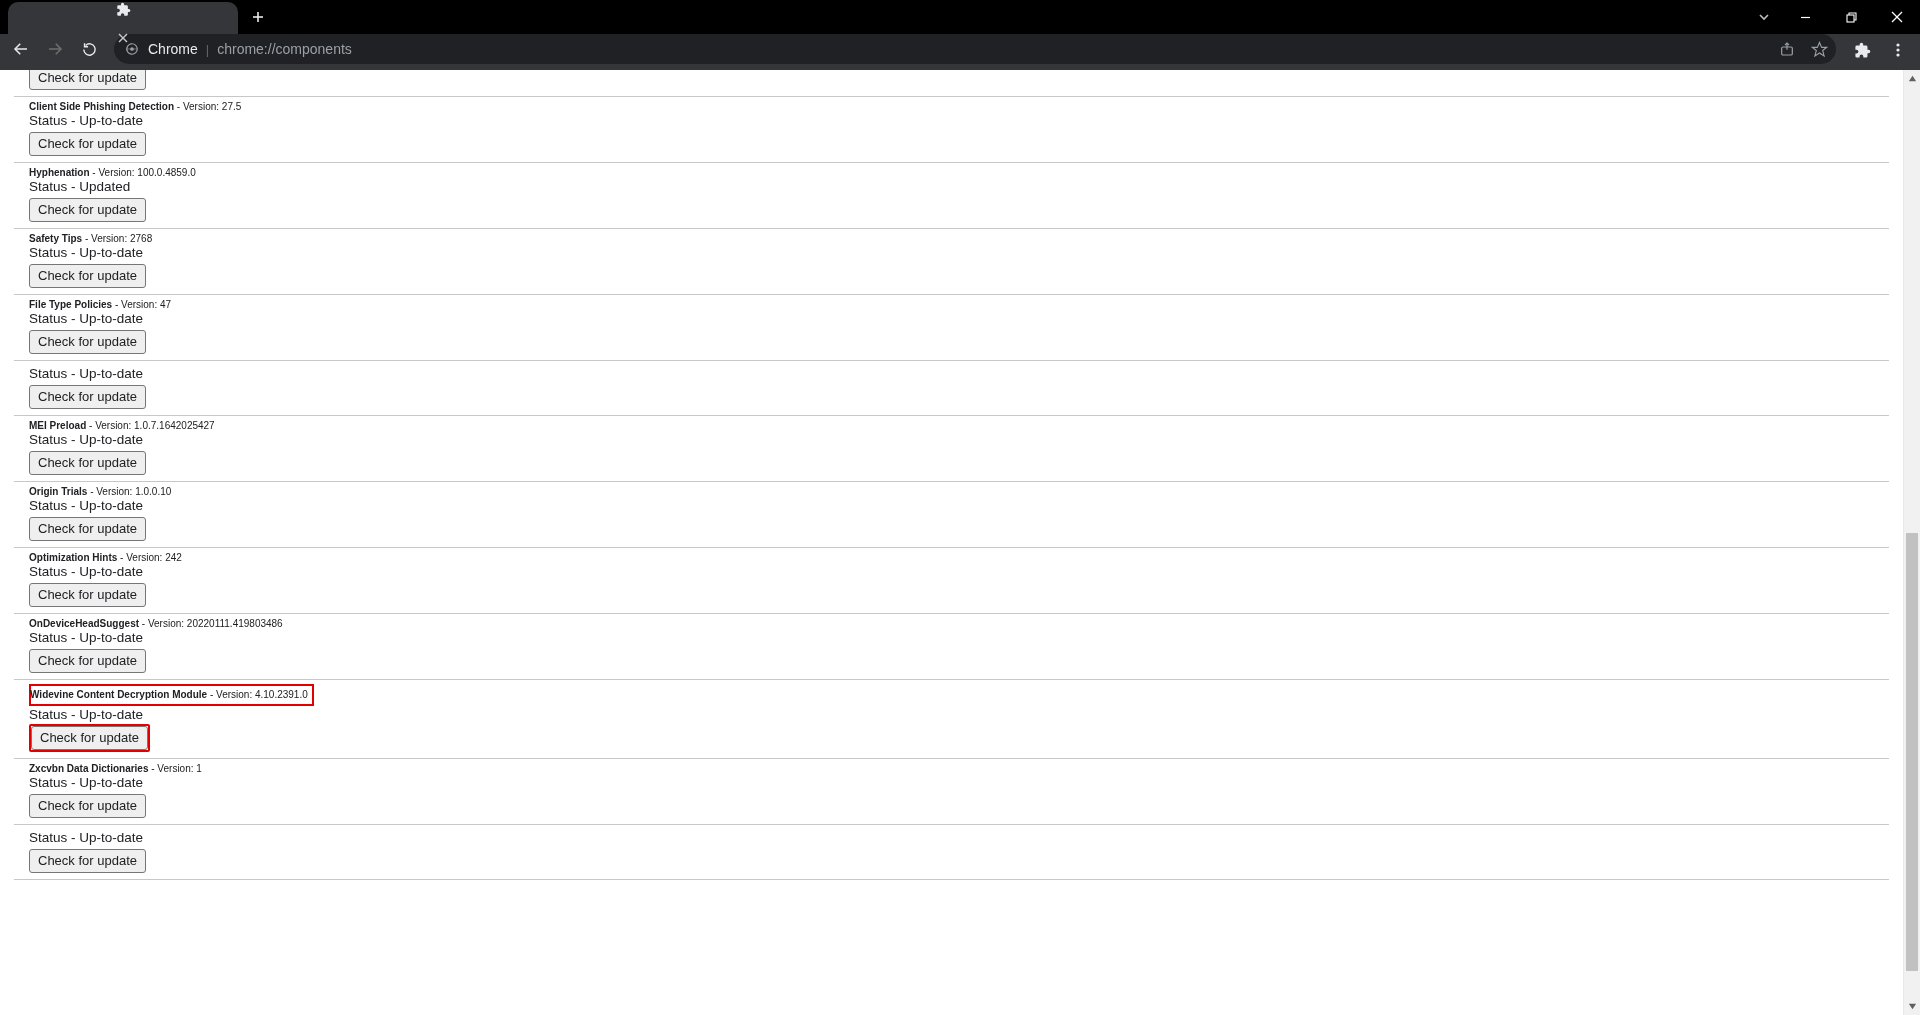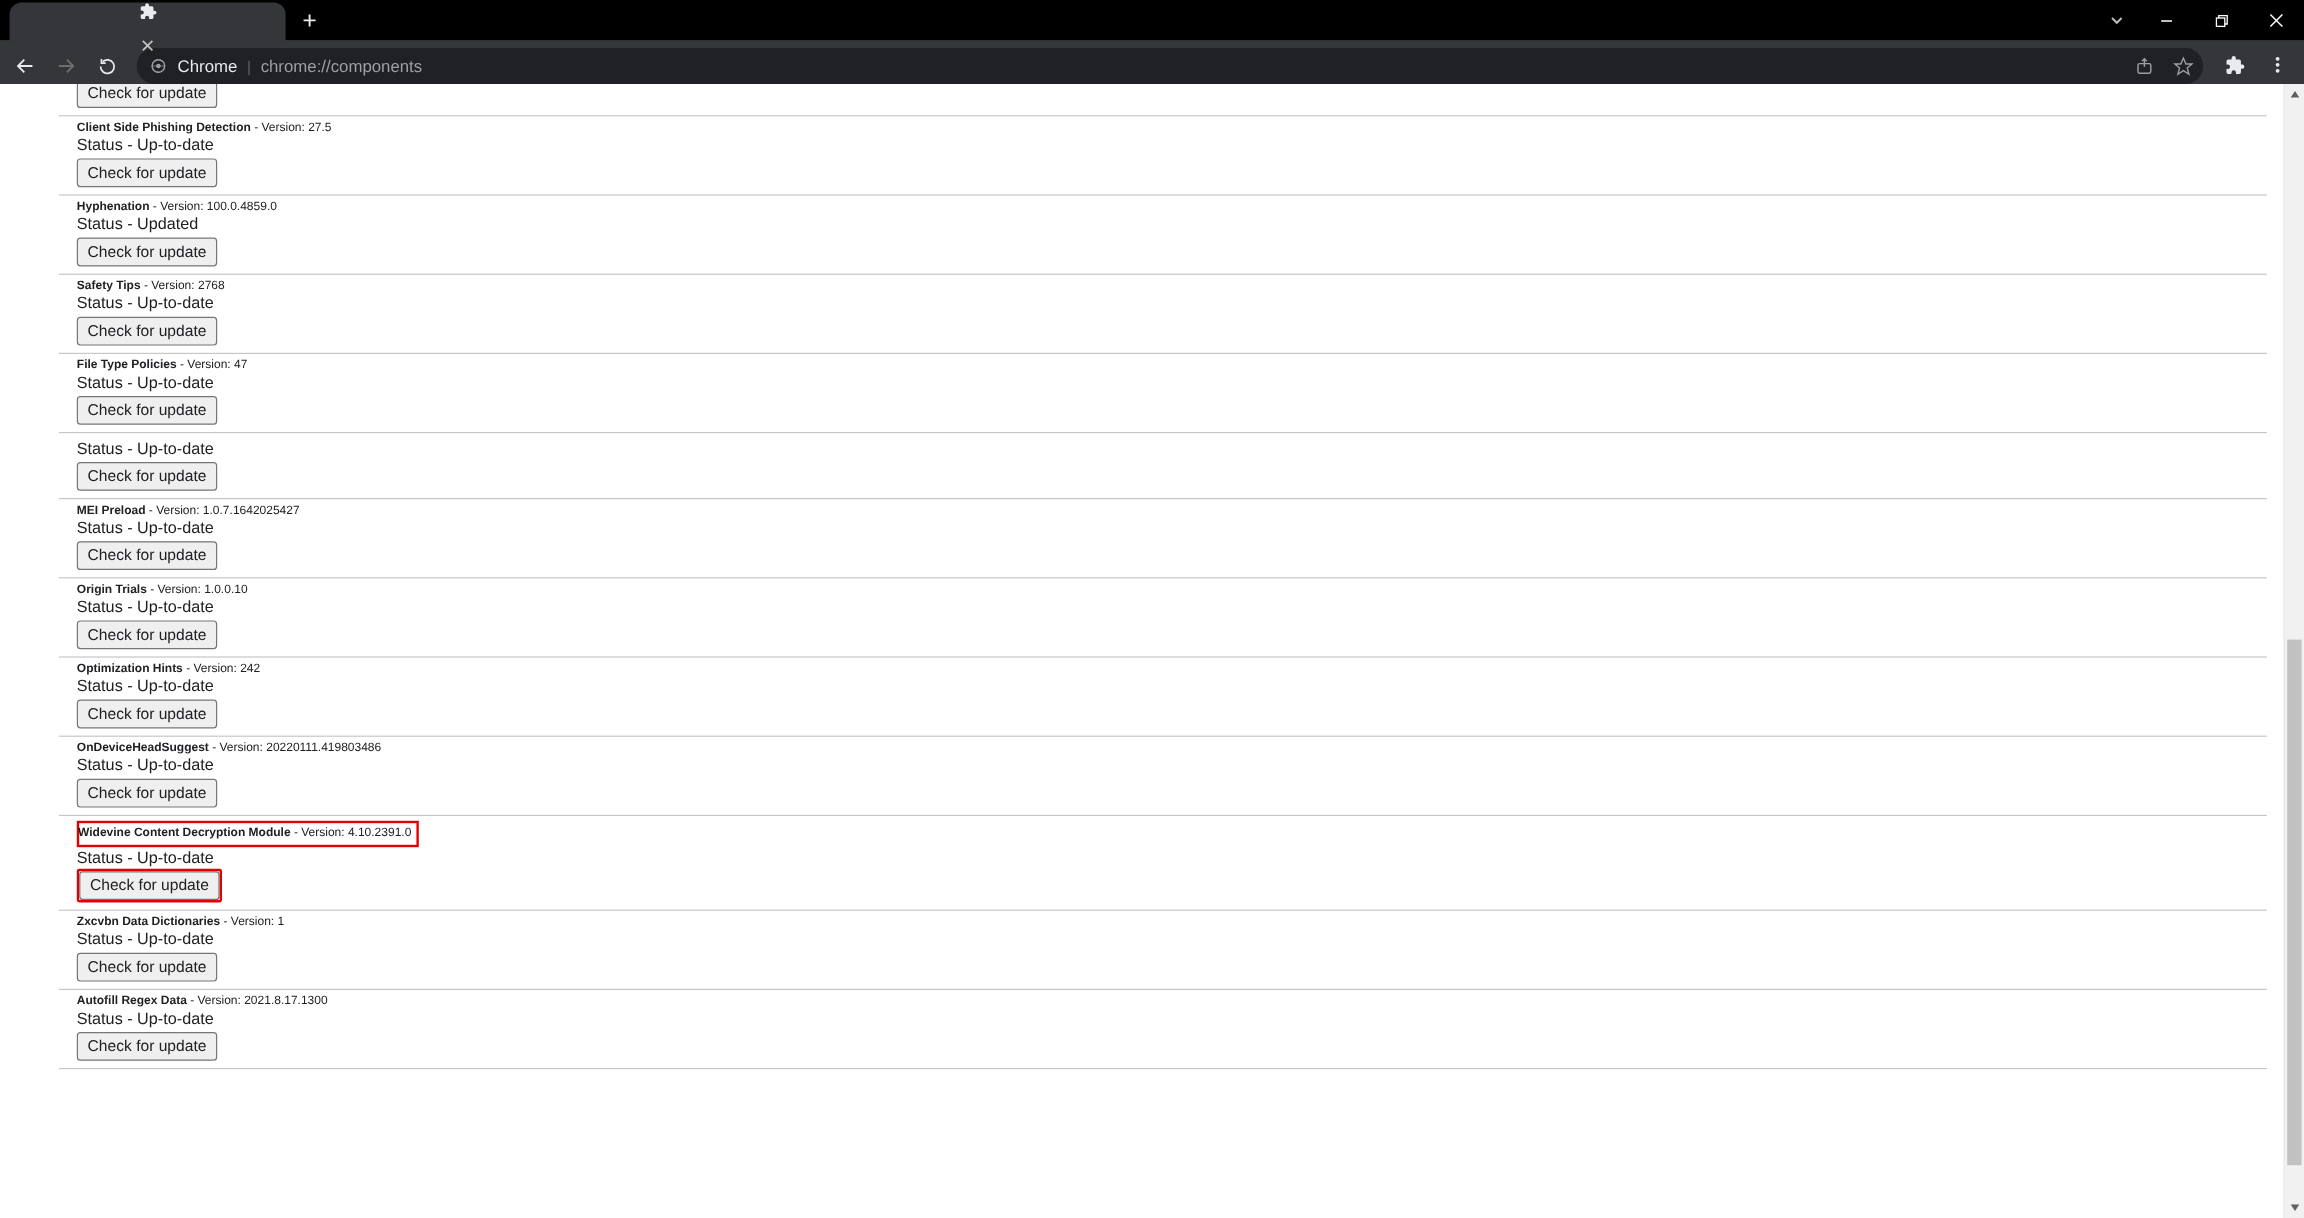--- a/index.html
+++ b/index.html
@@ -43,21 +43,21 @@
   .window-controls { margin-left:auto; display:flex; align-items:center; }
   .wc-item { width:46px; height:34px; display:flex; align-items:center; justify-content:center; color:#fff; font-size:12px; cursor:pointer;}
   .wc-item svg { stroke:#fff; }
   .wc-chevron { width:36px; display:flex; align-items:center; justify-content:center; color:#aaa;}
 
   
   .toolbar {
     background: #35363a;
     height: 36px;
     display: flex;
-    align-items: flex-end;
+    align-items: flex-start;
     gap: 4px;
     padding: 0 6px;
   }
   .nav-btn {
     width: 30px; height: 30px; display:flex; align-items:center; justify-content:center;
     border-radius: 50%; color:#e8eaed; cursor:pointer;
   }
   .nav-btn.disabled { color:#6f6f6f; }
   .omnibox {
     flex: 1;
@@ -104,21 +104,20 @@
   .scroll-thumb {
     position:absolute; left:2px; right:2px; top:49%; height:48%;
     background:#c1c1c1; border-radius:0px;
   }
 
   
   .components { padding: 0 14px 0 14px; }
   .comp-row {
     border-bottom: 1px solid #c7c7c7;
     padding: 4px 0 6px 15px;
-    margin-left: 35px;
   }
   .comp-row.first-cut {
     border-top: none;
     padding-top:0;
   }
   .partial-btn {
     margin-top:0;
   }
   .comp-header { font-size: 10px; color:#202124; }
   .comp-name { font-weight: 700; }
@@ -270,21 +269,21 @@
         <div class="comp-row"><div class="comp-header"><span><span class="comp-name">Hyphenation</span><span class="comp-version"> - Version: 100.0.4859.0</span></span></div><div class="comp-status">Status - Updated</div><button class="check-btn">Check for update</button></div>
         <div class="comp-row"><div class="comp-header"><span><span class="comp-name">Safety Tips</span><span class="comp-version"> - Version: 2768</span></span></div><div class="comp-status">Status - Up-to-date</div><button class="check-btn">Check for update</button></div>
         <div class="comp-row"><div class="comp-header"><span><span class="comp-name">File Type Policies</span><span class="comp-version"> - Version: 47</span></span></div><div class="comp-status">Status - Up-to-date</div><button class="check-btn">Check for update</button></div>
         <div class="comp-row"><div class="comp-status">Status - Up-to-date</div><button class="check-btn">Check for update</button></div>
         <div class="comp-row"><div class="comp-header"><span><span class="comp-name">MEI Preload</span><span class="comp-version"> - Version: 1.0.7.1642025427</span></span></div><div class="comp-status">Status - Up-to-date</div><button class="check-btn">Check for update</button></div>
         <div class="comp-row"><div class="comp-header"><span><span class="comp-name">Origin Trials</span><span class="comp-version"> - Version: 1.0.0.10</span></span></div><div class="comp-status">Status - Up-to-date</div><button class="check-btn">Check for update</button></div>
         <div class="comp-row"><div class="comp-header"><span><span class="comp-name">Optimization Hints</span><span class="comp-version"> - Version: 242</span></span></div><div class="comp-status">Status - Up-to-date</div><button class="check-btn">Check for update</button></div>
         <div class="comp-row"><div class="comp-header"><span><span class="comp-name">OnDeviceHeadSuggest</span><span class="comp-version"> - Version: 20220111.419803486</span></span></div><div class="comp-status">Status - Up-to-date</div><button class="check-btn">Check for update</button></div>
         <div class="comp-row"><div class="comp-header"><span class="hl-name"><span><span class="comp-name">Widevine Content Decryption Module</span><span class="comp-version"> - Version: 4.10.2391.0</span></span></span></div><div class="comp-status">Status - Up-to-date</div><span class="hl-btn" style="margin-top: 2px;"><button class="check-btn">Check for update</button></span></div>
         <div class="comp-row"><div class="comp-header"><span><span class="comp-name">Zxcvbn Data Dictionaries</span><span class="comp-version"> - Version: 1</span></span></div><div class="comp-status">Status - Up-to-date</div><button class="check-btn">Check for update</button></div>
-        <div class="comp-row"><div class="comp-header"><span><span class="comp-name">Autofill Regex Data</span><span class="comp-version"> - Version: 2021.8.17.1300</span></span></div><div class="comp-status">Status - Up-to-date</div><button class="check-btn">Check for update</button></div>
+        <div class="comp-row"><div class="comp-status">Status - Up-to-date</div><button class="check-btn">Check for update</button></div>
       </div>
   </div>
   <div class="scrollbar">
     <div class="scroll-arrow">
       <svg width="9" height="9" viewBox="0 0 10 10">
           <polygon points="5,2 9,8 1,8" fill="#606060"></polygon>
         </svg>
     </div>
     <div class="scroll-track">
       <div class="scroll-thumb"></div>

